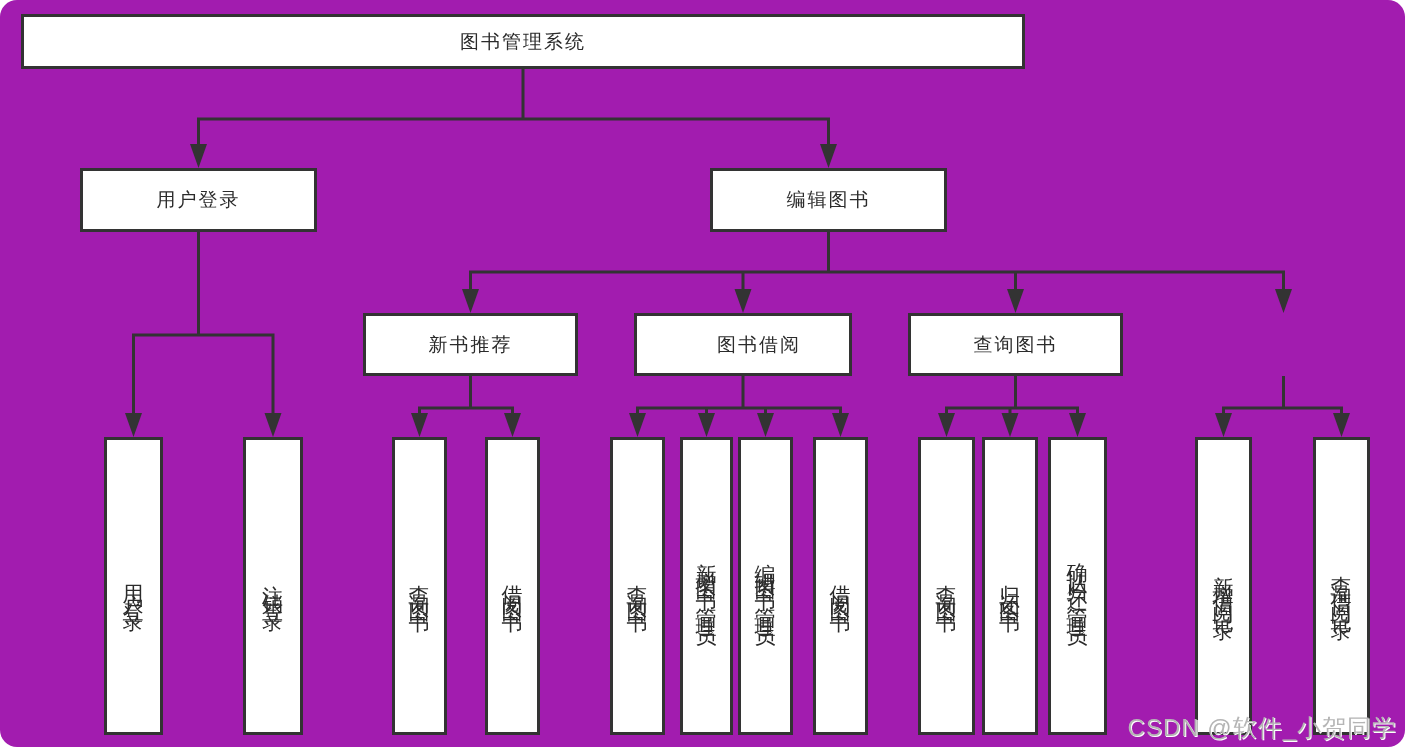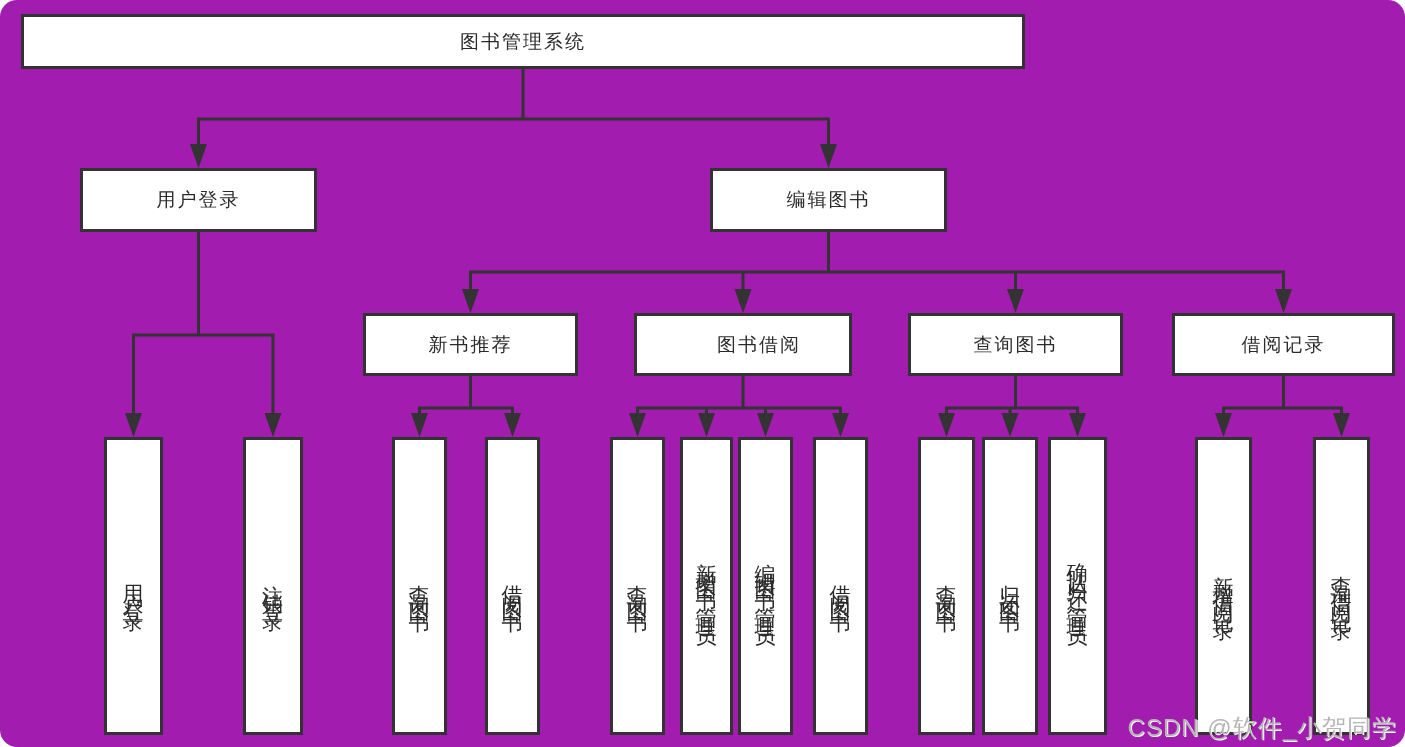--- a/index.html
+++ b/index.html
@@ -117,23 +117,20 @@
 
   <div class="node h" style="left:363px; top:313px; width:215px; height:63px;">
     <span>新书推荐</span>
   </div>
   <div class="node h" style="left:634px; top:313px; width:218px; height:63px;padding-left:32px;">
     <span>图书借阅</span>
   </div>
   <div class="node h" style="left:908px; top:313px; width:215px; height:63px;">
     <span>查询图书</span>
   </div>
-  <div class="node h" style="left:1172px; top:313px; width:223px; height:63px;">
-    <span>借阅记录</span>
-  </div>
 
   <div class="node v" style="left:104px; top:437px; width:59px; height:298px;">
     <span>用户登录</span>
   </div>
   <div class="node v" style="left:243px; top:437px; width:60px; height:298px;">
     <span>注销登录</span>
   </div>
   <div class="node v" style="left:392px; top:437px; width:55px; height:298px;">
     <span>查询图书</span>
   </div>

